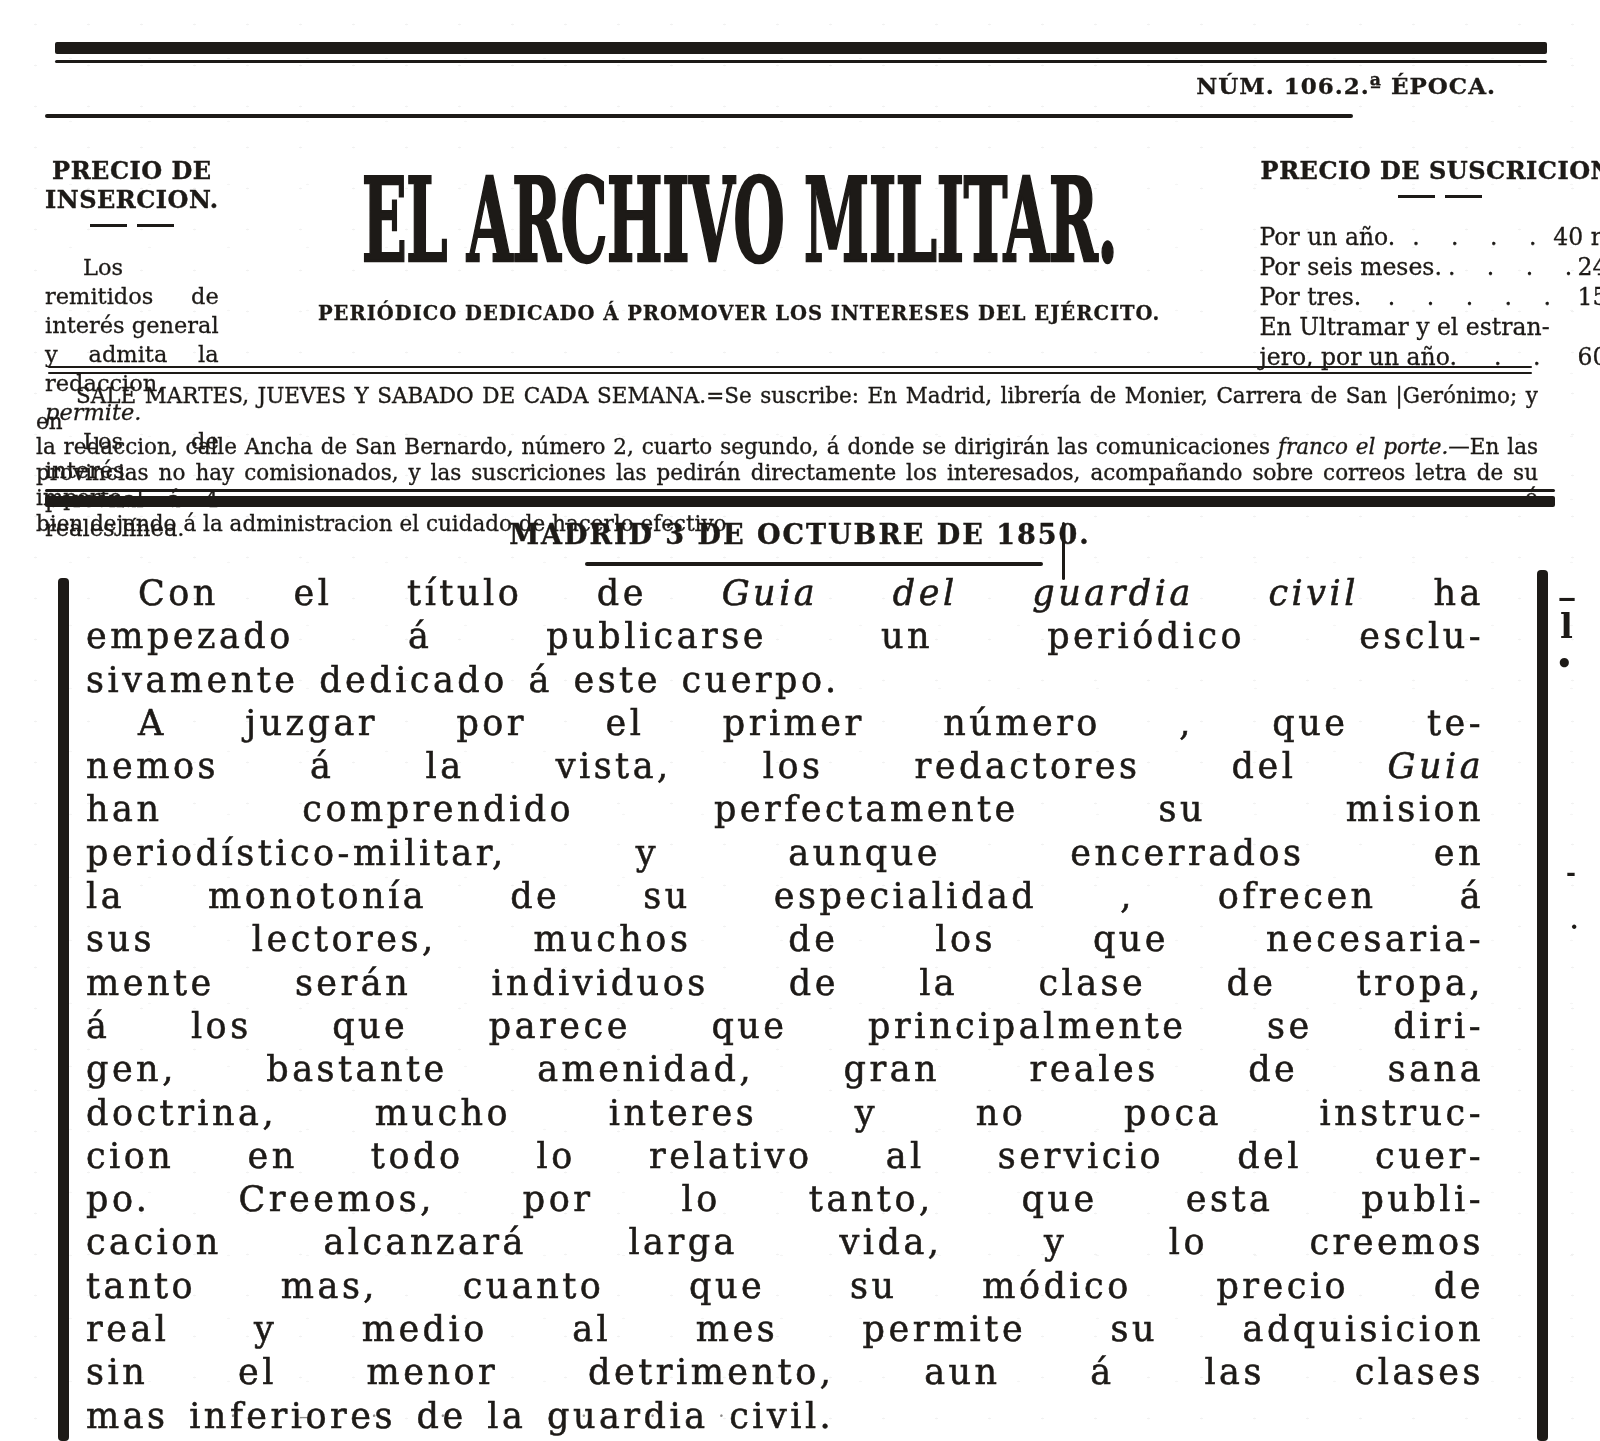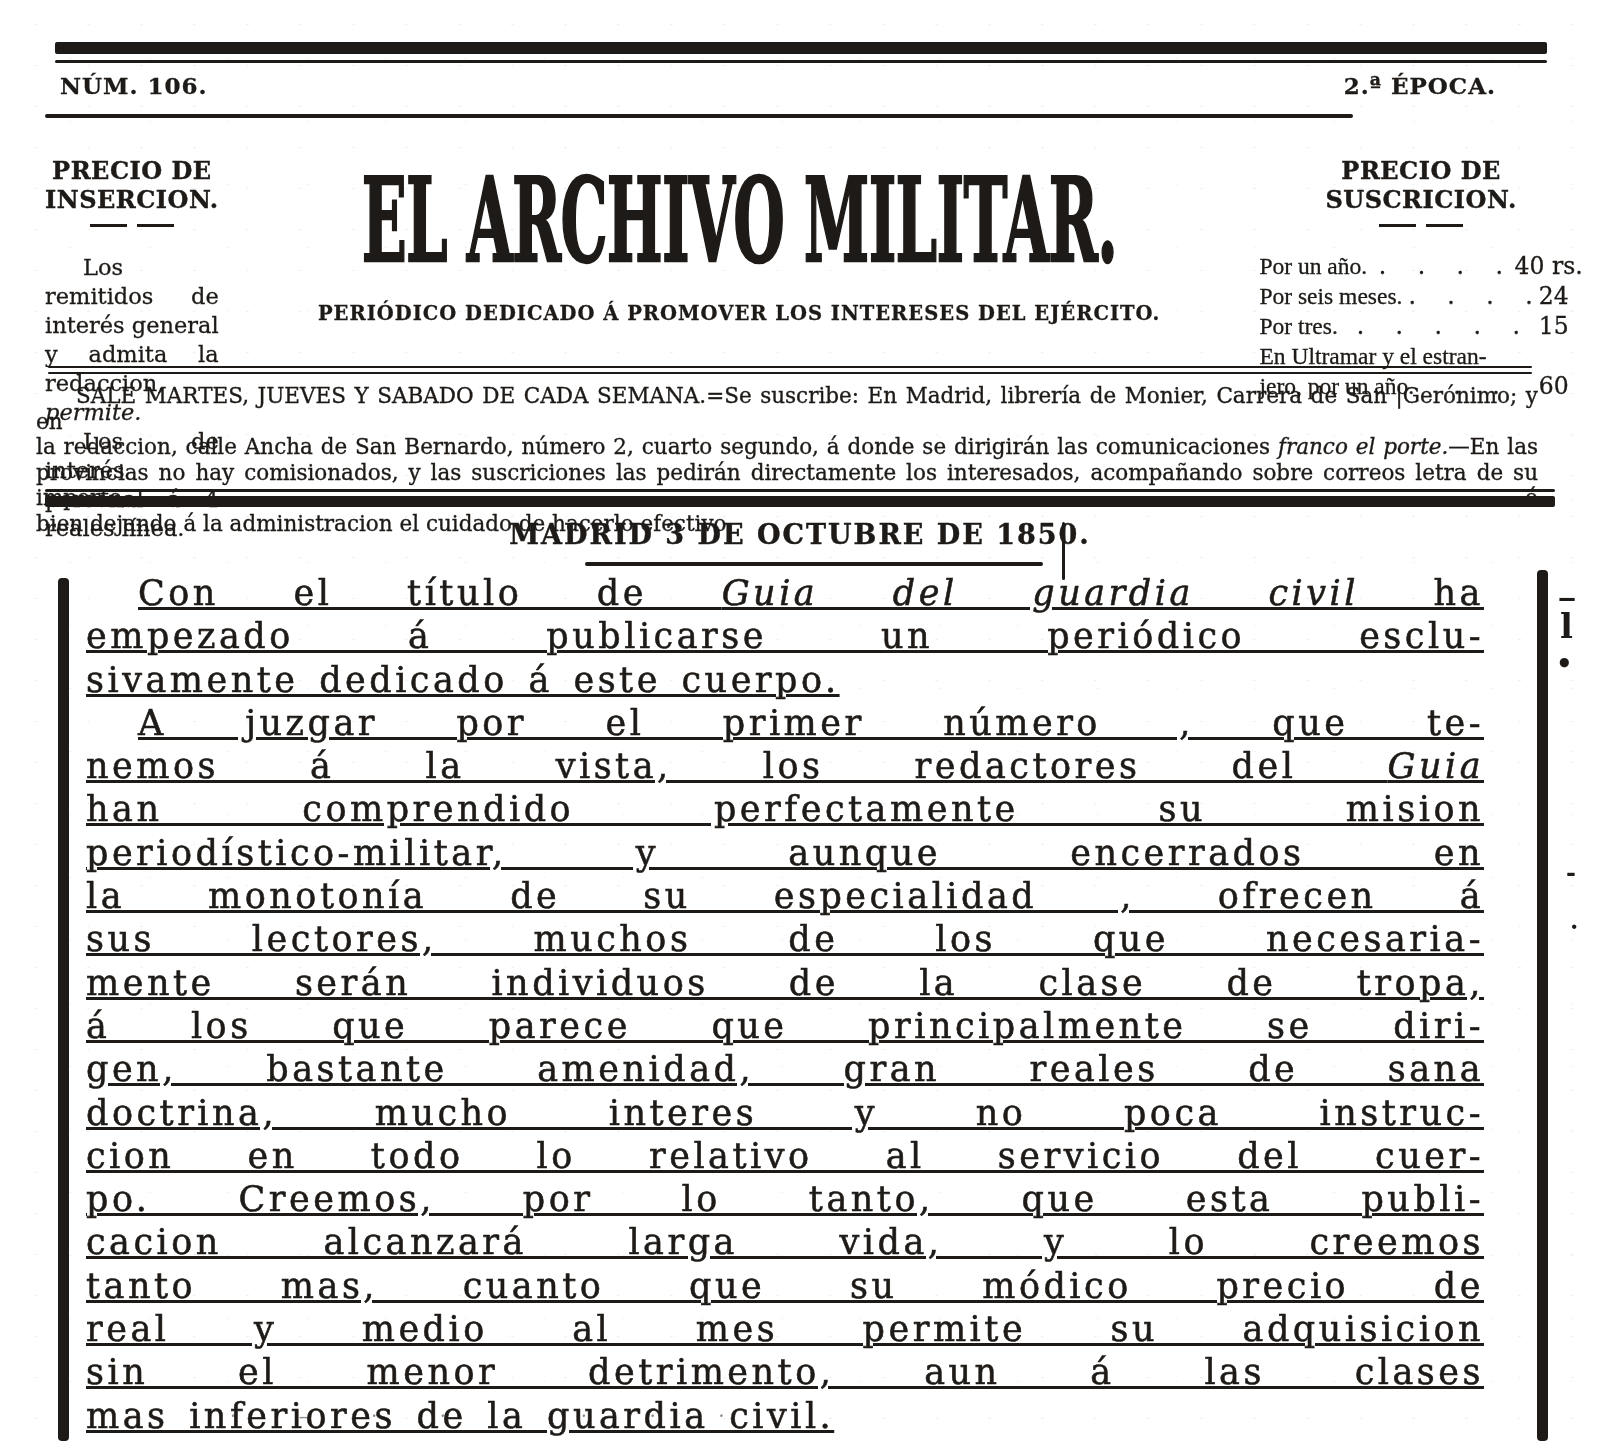--- a/index.html
+++ b/index.html
@@ -24,21 +24,21 @@
   .rule-b1{left:45px;top:489px;width:1510px;height:3px;}
   .rule-b2{left:45px;top:496px;width:1510px;height:11px;}
   .date-rule{left:585px;top:562px;width:458px;height:4px;}
   .date-tick{left:1062px;top:522px;width:3px;height:58px;}
   .vrule{position:absolute;background:var(--ink,#1d1a17);border-radius:4px;}
   .vrule.left{left:58px;top:578px;width:11px;height:863px;}
   .vrule.right{left:1537px;top:570px;width:11px;height:871px;}
 
   .topbar{
     position:absolute;left:60px;top:72px;width:1436px;
-    display:flex;justify-content:space-between;align-items:baseline;
+    display:flex;justify-content:flex-end;align-items:baseline;
     font-size:23px;font-weight:bold;letter-spacing:1px;
     -webkit-text-stroke:0.3px;
   }
   .header{position:absolute;left:45px;top:148px;width:1510px;height:216px;display:flex;}
   .col-left{width:348px;}
   .col-center{flex:1;text-align:center;padding:0 10px;}
   .col-right{width:362px;}
   .colhead{font-size:24px;font-weight:bold;text-align:center;letter-spacing:0.5px;margin-top:8px;-webkit-text-stroke:0.4px;}
   .dash{width:84px;height:3px;margin:10px auto 0;
     background:linear-gradient(90deg,var(--ink,#1d1a17) 0 44%,transparent 44% 56%,var(--ink,#1d1a17) 56% 100%);}
@@ -49,30 +49,30 @@
 
   .masthead{
     margin-top:14px;line-height:1;font-size:80px;font-weight:bold;white-space:nowrap;
     transform:scale(0.74,1.45);transform-origin:top center;
     -webkit-text-stroke:1.6px;letter-spacing:-1px;
   }
   .subtitle{margin-top:60px;font-size:19.5px;font-weight:bold;letter-spacing:1px;white-space:nowrap;-webkit-text-stroke:0.3px;}
 
   .price-rows{margin-top:24px;font-size:23.5px;line-height:30px;-webkit-text-stroke:0.3px;}
   .price-row{display:flex;align-items:baseline;}
-  .pr-label{white-space:pre;font-family:Liberation Serif, serif;}
+  .pr-label{white-space:pre;}
   .pr-leader{flex:1;text-align:center;word-spacing:24px;white-space:nowrap;overflow:hidden;padding:0 6px;}
   .pr-value{white-space:pre;min-width:44px;text-align:left;}
 
   .notice{position:absolute;left:36px;top:383px;width:1502px;font-size:21.5px;line-height:25.5px;-webkit-text-stroke:0.35px;}
   .dateline{position:absolute;left:0;top:519px;width:1600px;text-align:center;
     font-size:27px;font-weight:bold;letter-spacing:2px;-webkit-text-stroke:0.4px;}
 
   .article{position:absolute;left:86px;top:572px;width:1398px;
-    font-size:35px;line-height:43.3px;letter-spacing:3.5px;word-spacing:6px;text-decoration:underline;
+    font-size:35px;line-height:43.3px;letter-spacing:3.5px;word-spacing:6px;
     -webkit-text-stroke:0.55px;}
 
   .jline{text-align:justify;text-align-last:justify;}
   .jline.indent{text-indent:52px;}
   .jline.endline{text-align-last:left;}
   .notice .jline.indent{text-indent:40px;}
 
   .artifact{position:absolute;font-weight:bold;color:var(--ink,#1d1a17);}
   .art-a1{left:1558px;top:582px;font-size:26px;}
   .art-a2{left:1560px;top:606px;font-size:34px;}

